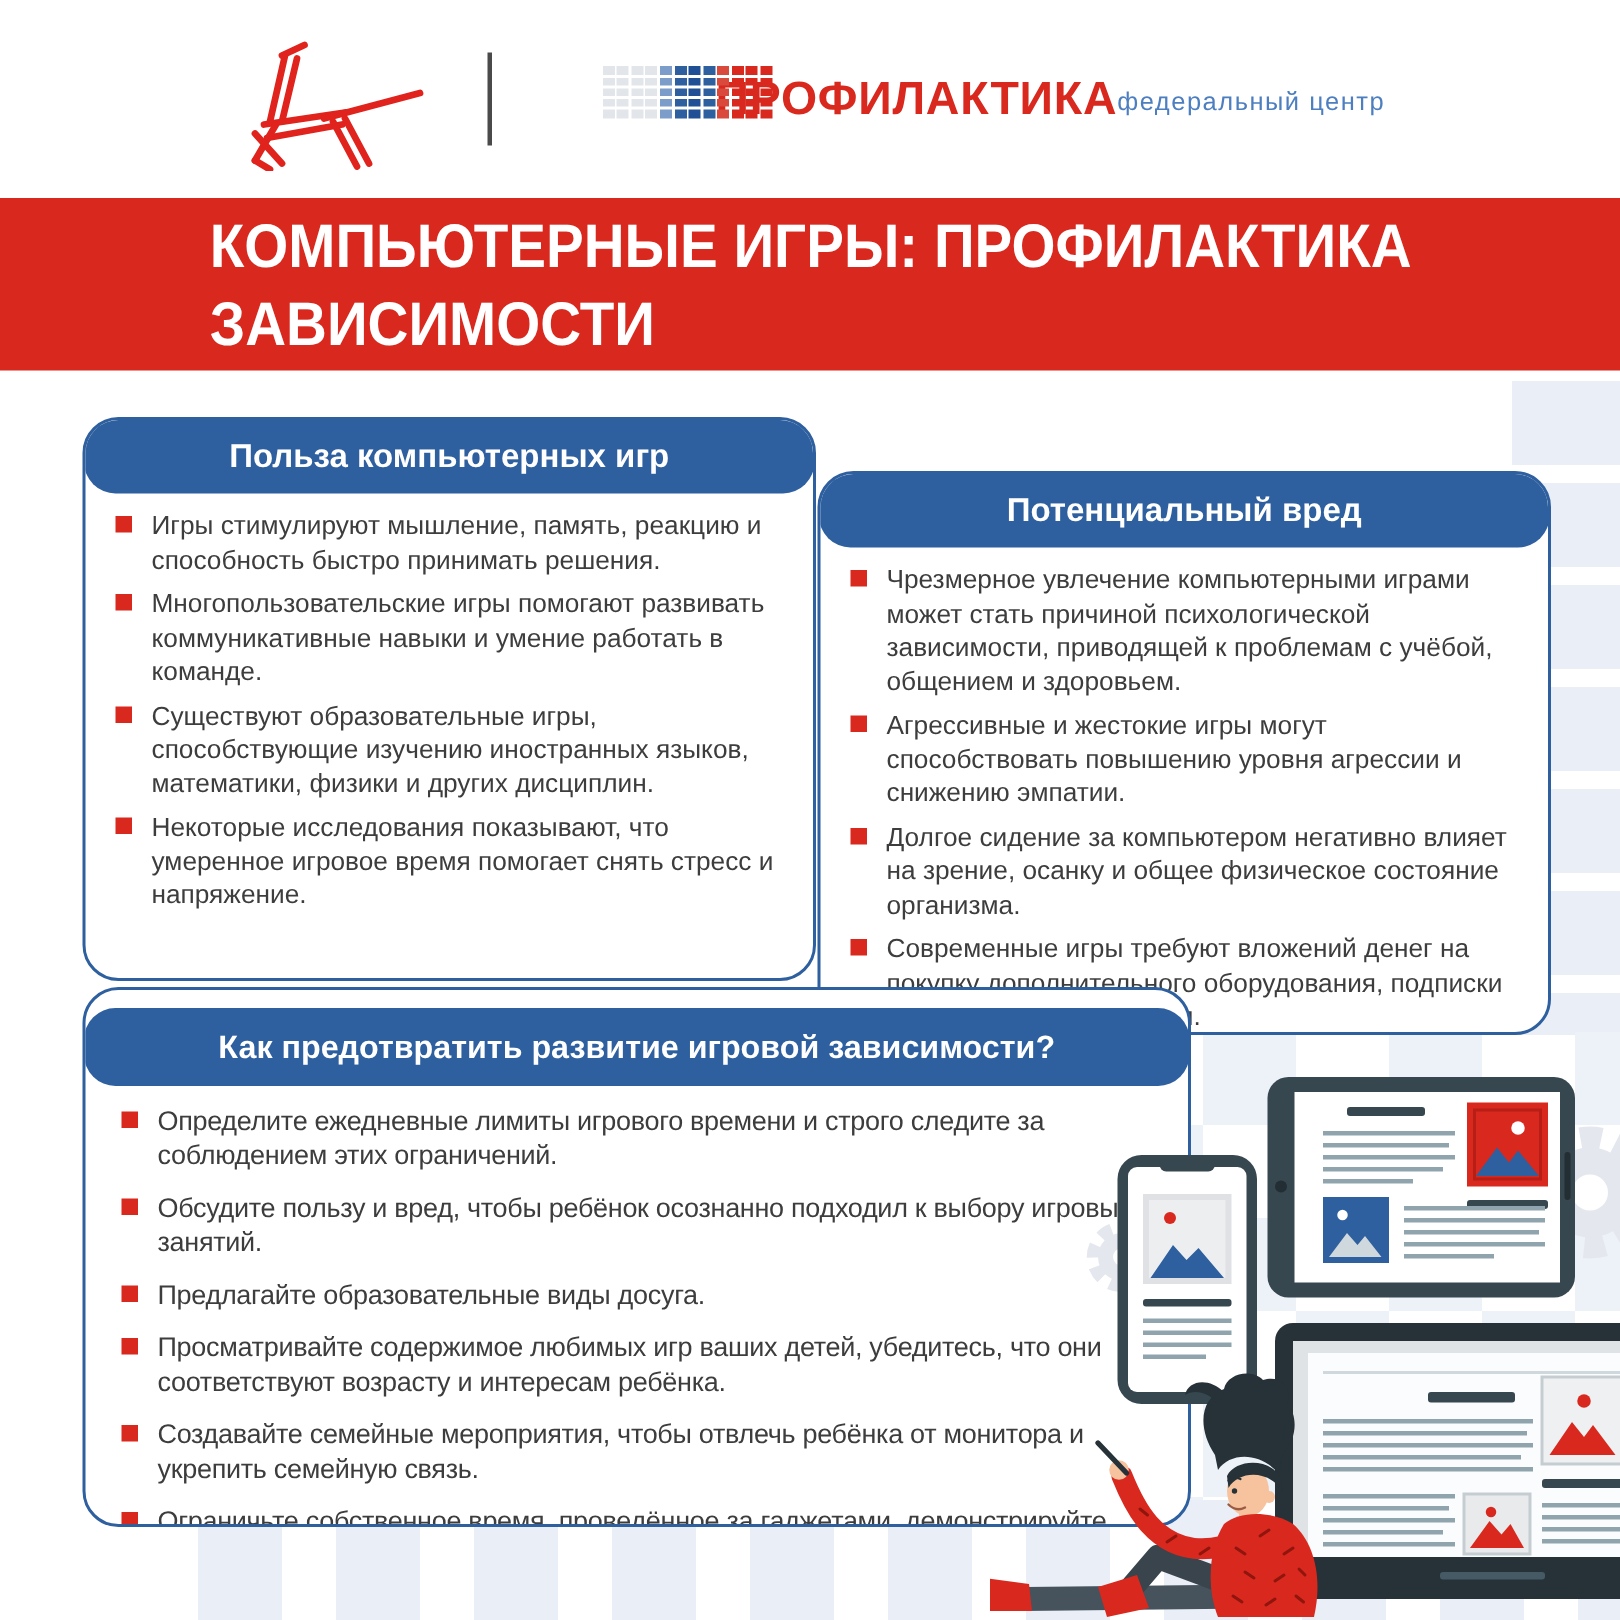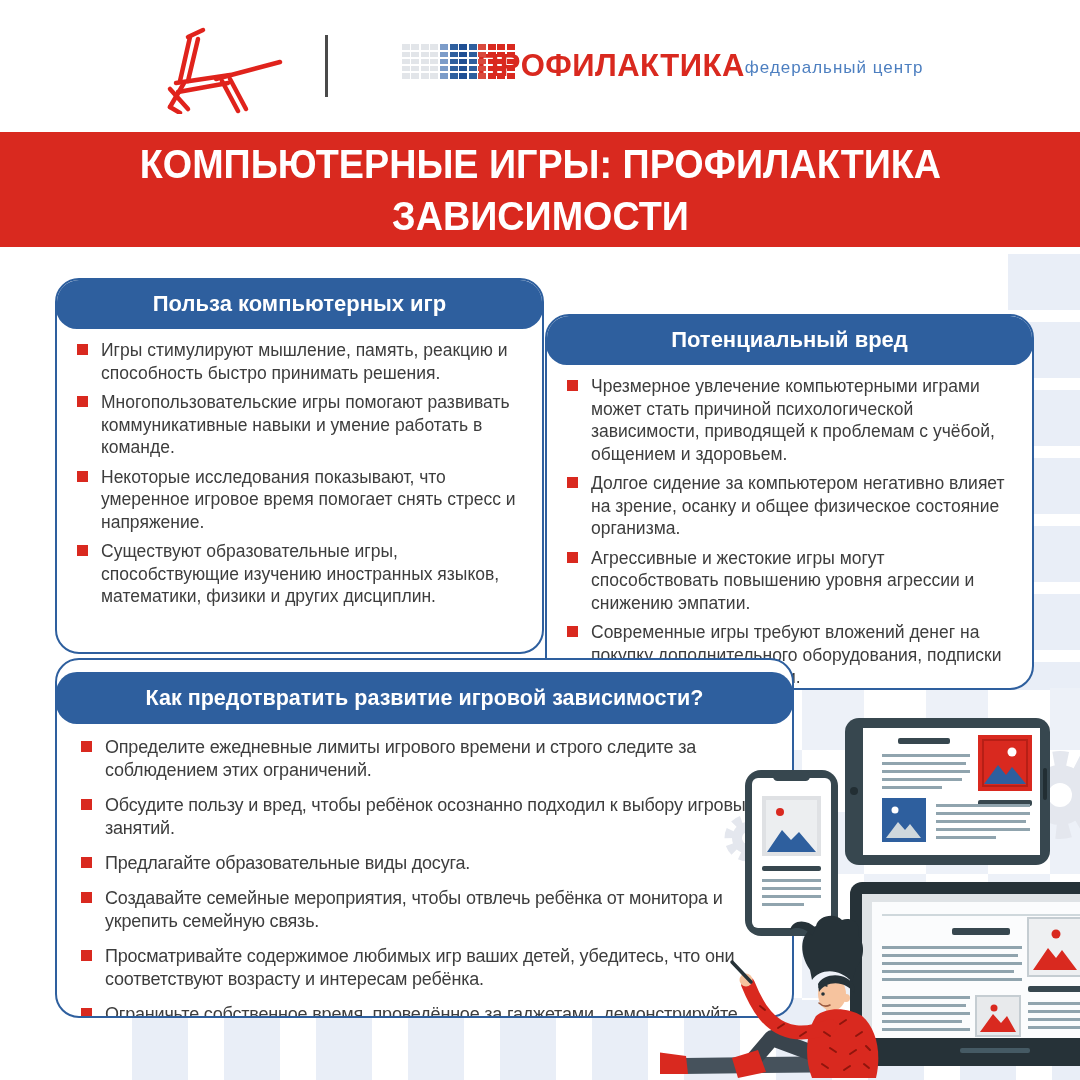--- a/index.html
+++ b/index.html
@@ -23,21 +23,21 @@
   .hdr .divider{width:3px;height:62px;background:#4a4a4a;margin:0 36px;}
   .brand{display:flex;flex-direction:row;align-items:center;}
   .mosaic{display:grid;grid-template-columns:repeat(12,8px);grid-auto-rows:5.6px;gap:1.6px;
           margin-bottom:9px;transform:translateX(38px);}
   .mosaic div{width:8px;height:5.6px;}
   .brand-name{font-size:31px;font-weight:bold;color:var(--red,#d9291f);letter-spacing:.5px;}
   .brand-sub{font-size:17px;color:var(--subtitle-blue,#4d7fc0);letter-spacing:1px;margin-top:3px;}
 
   
   .banner{position:absolute;left:0;top:132px;width:1080px;height:115px;background:var(--red,#d9291f);
-          display:flex;align-items:center;justify-content:center;text-align:center;}
+          display:flex;align-items:center;justify-content:center;text-align:left;}
   .banner-title{color:#fff;font-weight:bold;font-size:41px;line-height:52px;transform:scaleX(.92);
                 letter-spacing:0;}
   .banner-title span{display:block;}
 
   
   .card{position:absolute;background:#fff;border:2.5px solid var(--blue,#2e5f9e);border-radius:24px;
         overflow:hidden;}
   .card-head{height:50px;background:var(--blue,#2e5f9e);border-radius:21px;margin:-1px -1px 0 -1px;
         display:flex;align-items:center;justify-content:center;color:#fff;font-weight:bold;font-size:22px;}
   .card1{left:55px;top:278px;width:485px;height:372px;}
@@ -158,43 +158,43 @@
       <li class="item">
           <span class="bullet"></span>
           <span class="item-text">Игры стимулируют мышление, память, реакцию и способность быстро принимать решения.</span>
         </li>
       <li class="item">
           <span class="bullet"></span>
           <span class="item-text">Многопользовательские игры помогают развивать коммуникативные навыки и умение работать в команде.</span>
         </li>
       <li class="item">
           <span class="bullet"></span>
+          <span class="item-text">Существуют образовательные игры, способствующие изучению иностранных языков, математики, физики и других дисциплин.</span>
+        </li>
+      <li class="item">
+          <span class="bullet"></span>
           <span class="item-text">Некоторые исследования показывают, что умеренное игровое время помогает снять стресс и напряжение.</span>
-        </li>
-      <li class="item">
-          <span class="bullet"></span>
-          <span class="item-text">Существуют образовательные игры, способствующие изучению иностранных языков, математики, физики и других дисциплин.</span>
         </li>
     </ul>
   </div>
 
   <div class="card card2">
     <div class="card-head">Потенциальный вред</div>
     <ul class="items">
       <li class="item">
           <span class="bullet"></span>
           <span class="item-text">Чрезмерное увлечение компьютерными играми может стать причиной психологической зависимости, приводящей к проблемам с учёбой, общением и здоровьем.</span>
         </li>
       <li class="item">
           <span class="bullet"></span>
+          <span class="item-text">Агрессивные и жестокие игры могут способствовать повышению уровня агрессии и снижению эмпатии.</span>
+        </li>
+      <li class="item">
+          <span class="bullet"></span>
           <span class="item-text">Долгое сидение за компьютером негативно влияет на зрение, осанку и общее физическое состояние организма.</span>
-        </li>
-      <li class="item">
-          <span class="bullet"></span>
-          <span class="item-text">Агрессивные и жестокие игры могут способствовать повышению уровня агрессии и снижению эмпатии.</span>
         </li>
       <li class="item">
           <span class="bullet"></span>
           <span class="item-text">Современные игры требуют вложений денег на покупку дополнительного оборудования, подписки и внутриигровые покупки.</span>
         </li>
     </ul>
   </div>
 
   <div class="card card3">
     <div class="card-head">Как предотвратить развитие игровой зависимости?</div>
@@ -206,25 +206,25 @@
       <li class="item">
           <span class="bullet"></span>
           <span class="item-text">Обсудите пользу и вред, чтобы ребёнок осознанно подходил к выбору игровых занятий.</span>
         </li>
       <li class="item">
           <span class="bullet"></span>
           <span class="item-text">Предлагайте образовательные виды досуга.</span>
         </li>
       <li class="item">
           <span class="bullet"></span>
+          <span class="item-text">Просматривайте содержимое любимых игр ваших детей, убедитесь, что они соответствуют возрасту и интересам ребёнка.</span>
+        </li>
+      <li class="item">
+          <span class="bullet"></span>
           <span class="item-text">Создавайте семейные мероприятия, чтобы отвлечь ребёнка от монитора и укрепить семейную связь.</span>
-        </li>
-      <li class="item">
-          <span class="bullet"></span>
-          <span class="item-text">Просматривайте содержимое любимых игр ваших детей, убедитесь, что они соответствуют возрасту и интересам ребёнка.</span>
         </li>
       <li class="item">
           <span class="bullet"></span>
           <span class="item-text">Ограничьте собственное время, проведённое за гаджетами, демонстрируйте активный образ жизни.</span>
         </li>
     </ul>
   </div>
 
   <svg class="illu" viewBox="0 0 420 400">
 

